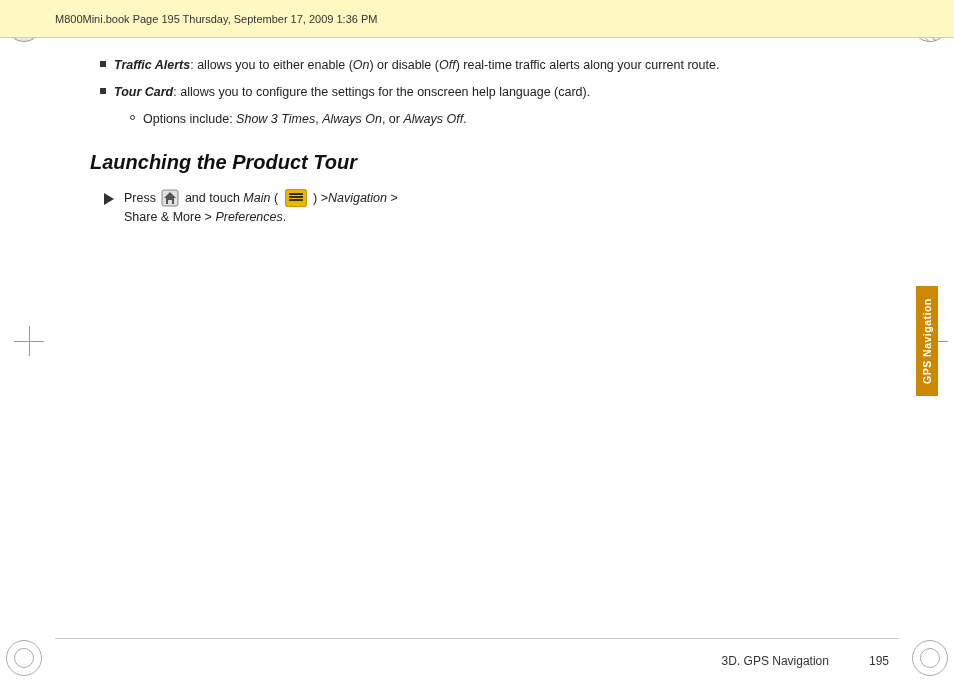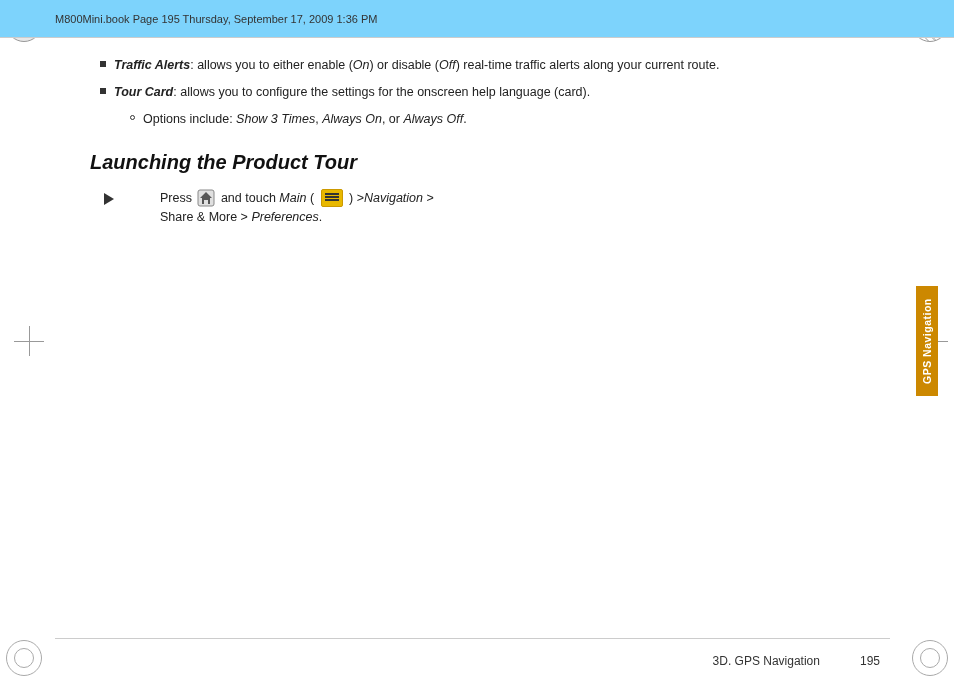--- a/index.html
+++ b/index.html
@@ -94,21 +94,21 @@
       );
     }
 
     
     .header {
       position: absolute;
       top: 0;
       left: 0;
       right: 0;
       height: 38px;
-      background: #7dd3fc;
+      background: #fef9c3;
       border-bottom: 1px solid #ccc;
       display: flex;
       align-items: center;
       padding: 0 55px;
       font-size: 11px;
       color: #333;
     }
 
     
     .content {
@@ -173,21 +173,20 @@
       font-weight: bold;
       color: #111;
       margin: 18px 0 12px 0;
     }
 
     .arrow-item {
       display: flex;
       align-items: flex-start;
       padding-left: 14px;
       margin-top: 4px;
-      gap: 36px;
     }
 
     .arrow-icon {
       width: 0;
       height: 0;
       border-top: 6px solid transparent;
       border-bottom: 6px solid transparent;
       border-left: 10px solid #333;
       margin-top: 4px;
       margin-right: 10px;
@@ -222,21 +221,21 @@
       height: 2px;
       background: #333;
       box-shadow: 0 3px 0 #333, 0 6px 0 #333;
     }
 
     
     .footer {
       position: absolute;
       bottom: 0;
       left: 55px;
-      right: 64px;
+      right: 55px;
       height: 44px;
       border-top: 1px solid #ccc;
       display: flex;
       align-items: center;
       justify-content: flex-end;
       padding: 0 10px;
       font-size: 12px;
       color: #333;
     }
 

